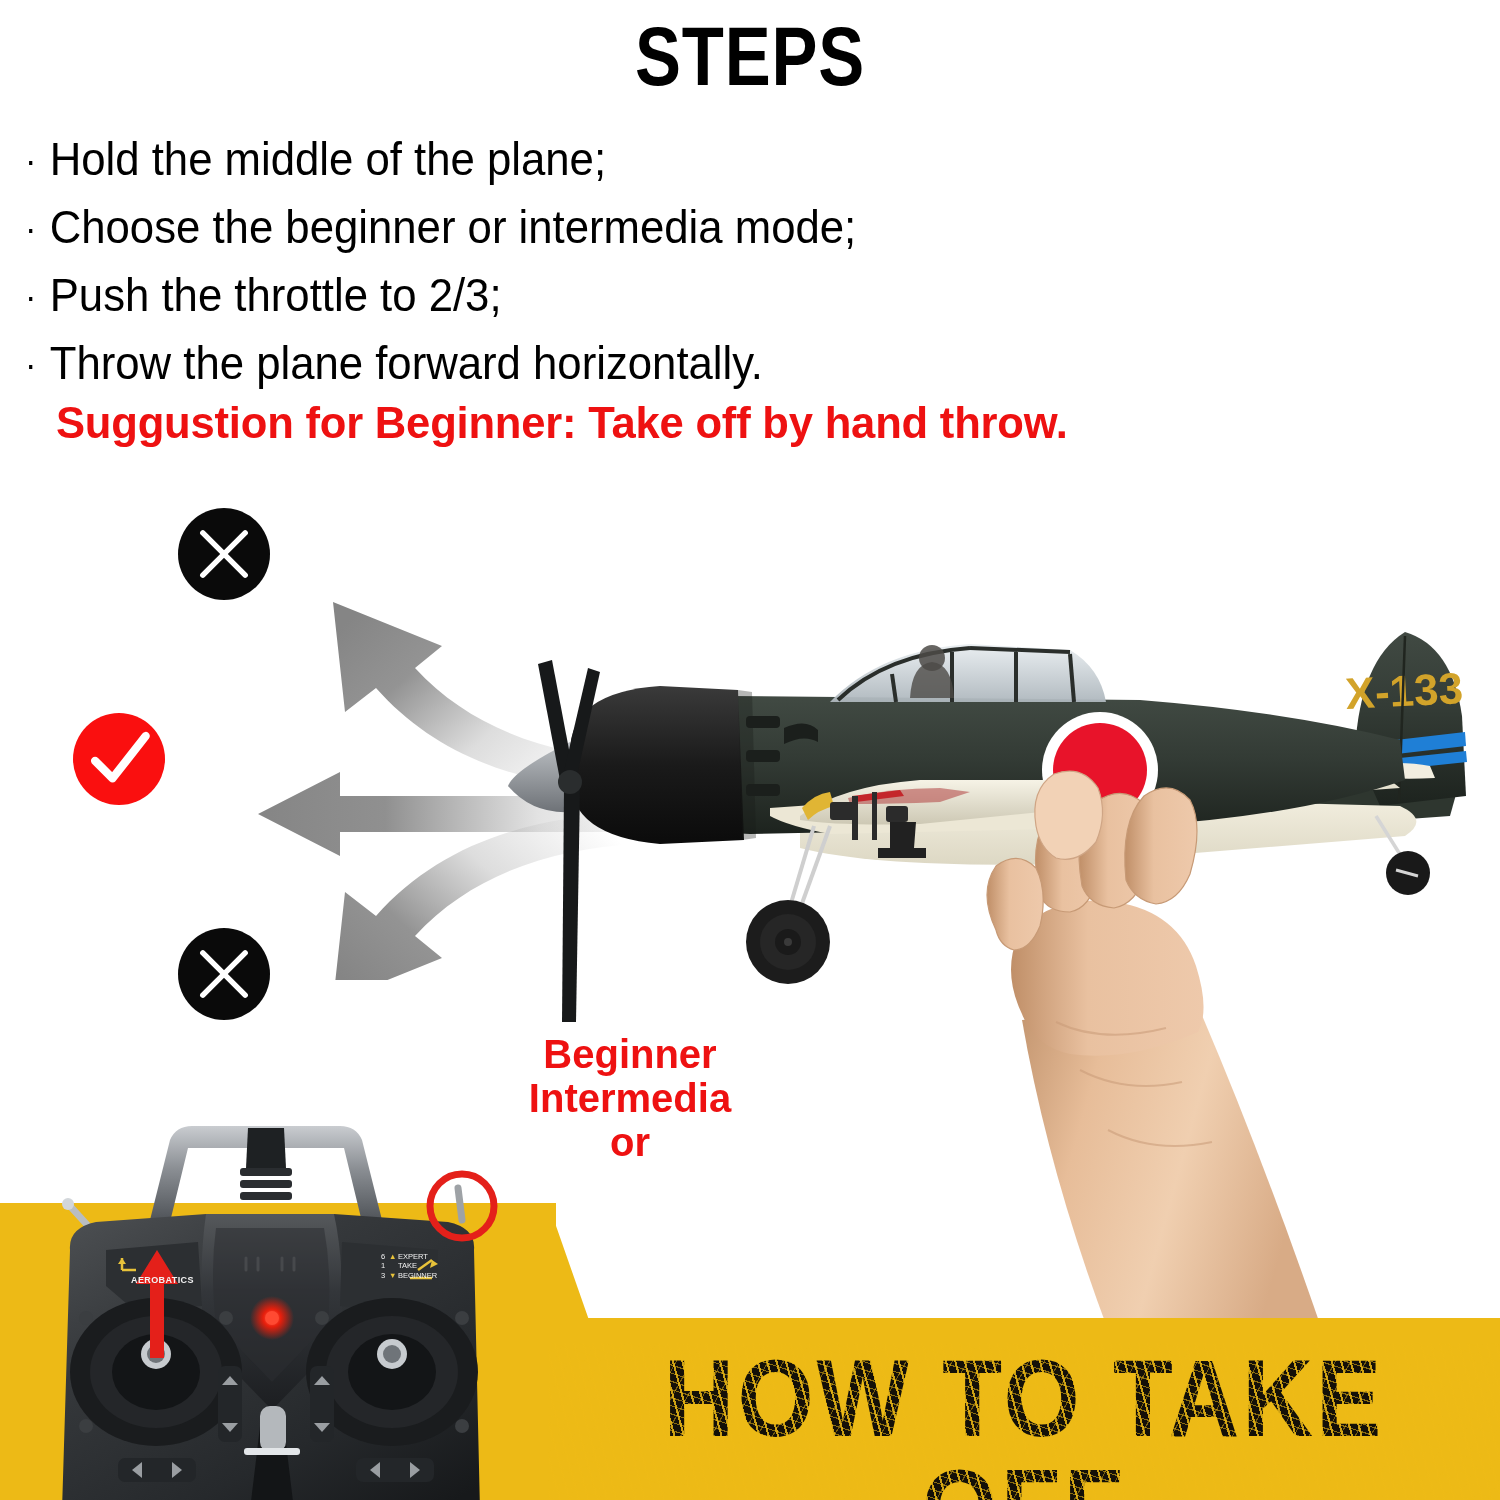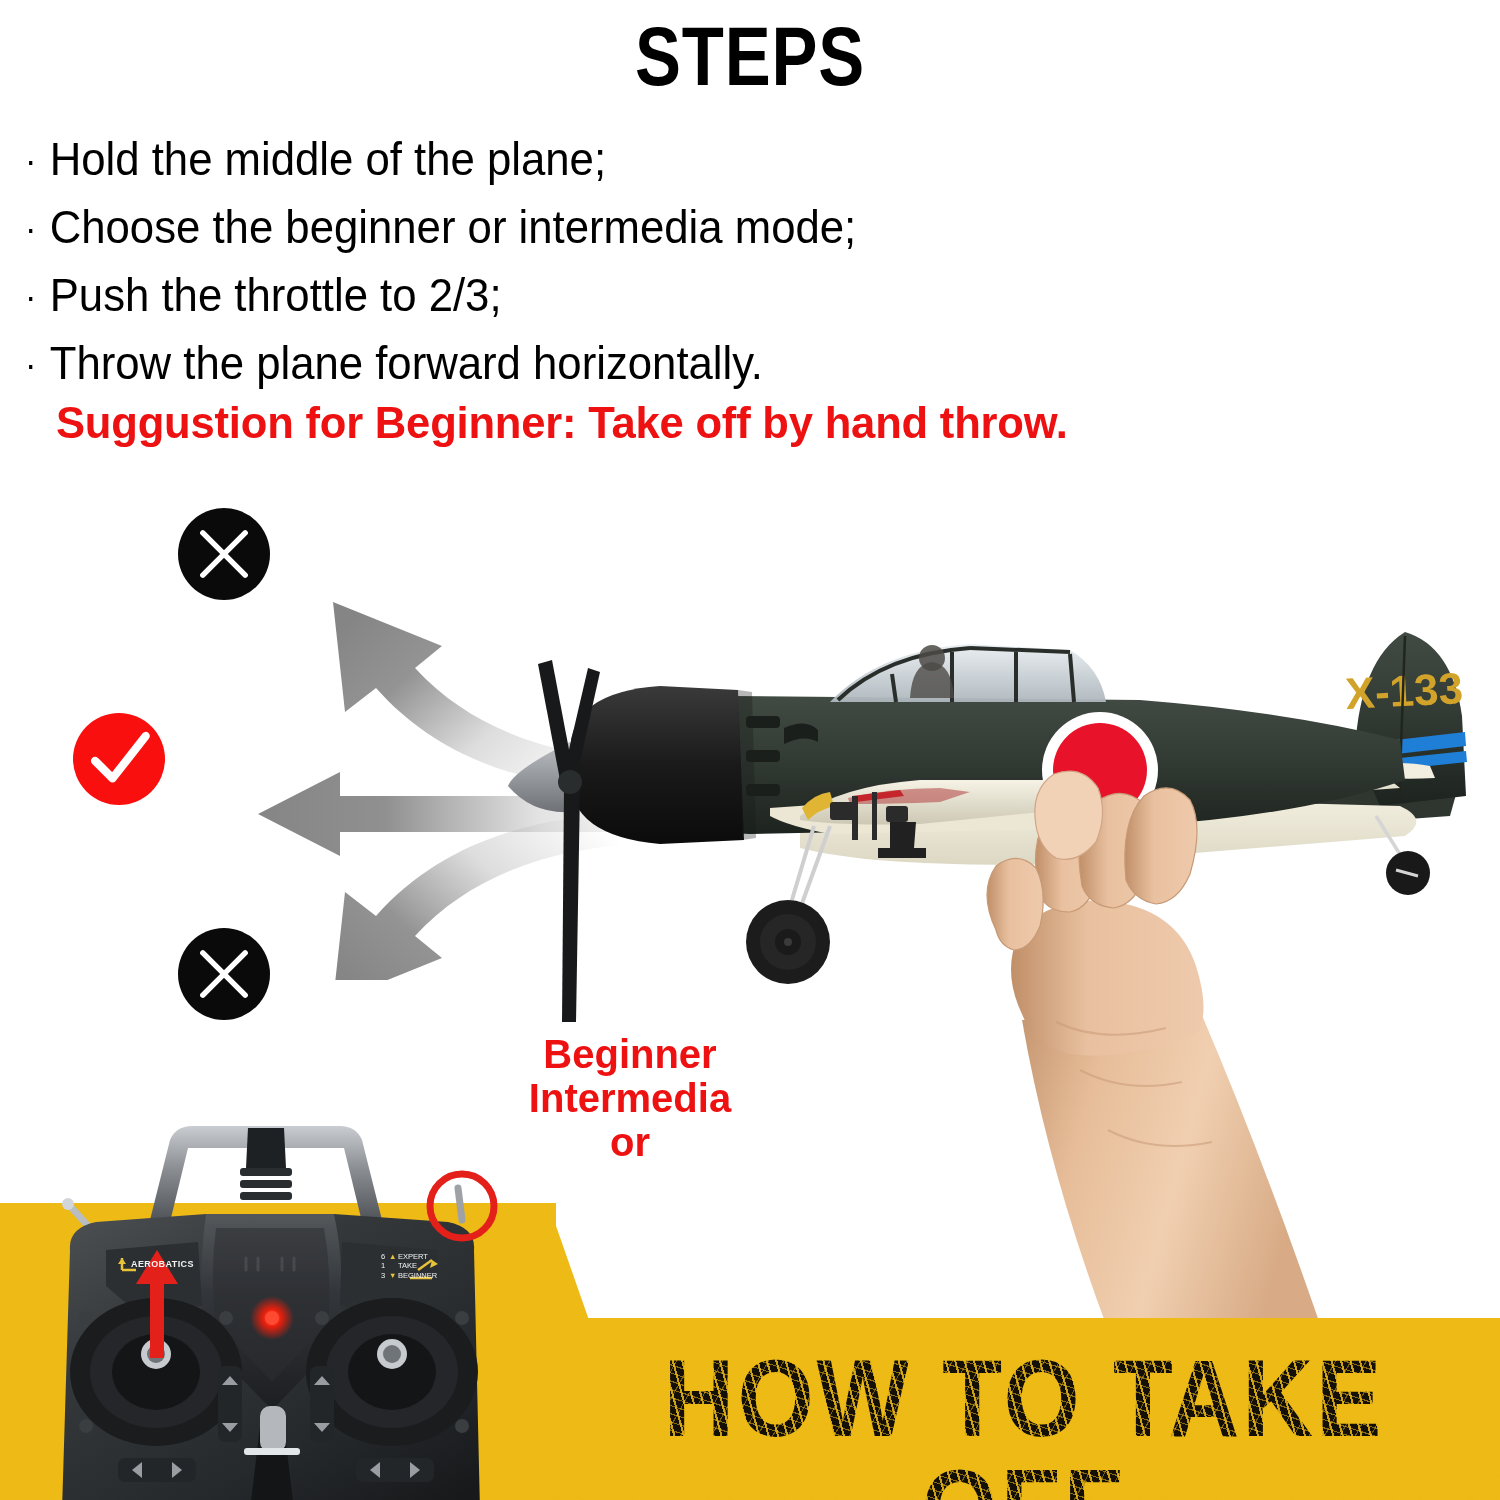--- a/index.html
+++ b/index.html
@@ -189,20 +189,21 @@
     height: 400px;
   }
   #transmitter svg { display: block; width: 100%; height: 100%; overflow: visible; }
 
   .tx-label {
     position: absolute;
     font-family: "Liberation Sans", sans-serif;
     font-weight: bold;
     color: #f2f2f2;
     white-space: nowrap;
+    margin-top: 16px;
   }
   #label-aerobatics {
     left: 131px;
     top: 1259px;
     font-size: 9px;
     letter-spacing: 0.4px;
   }
   #mode-table {
     position: absolute;
     left: 381px;

